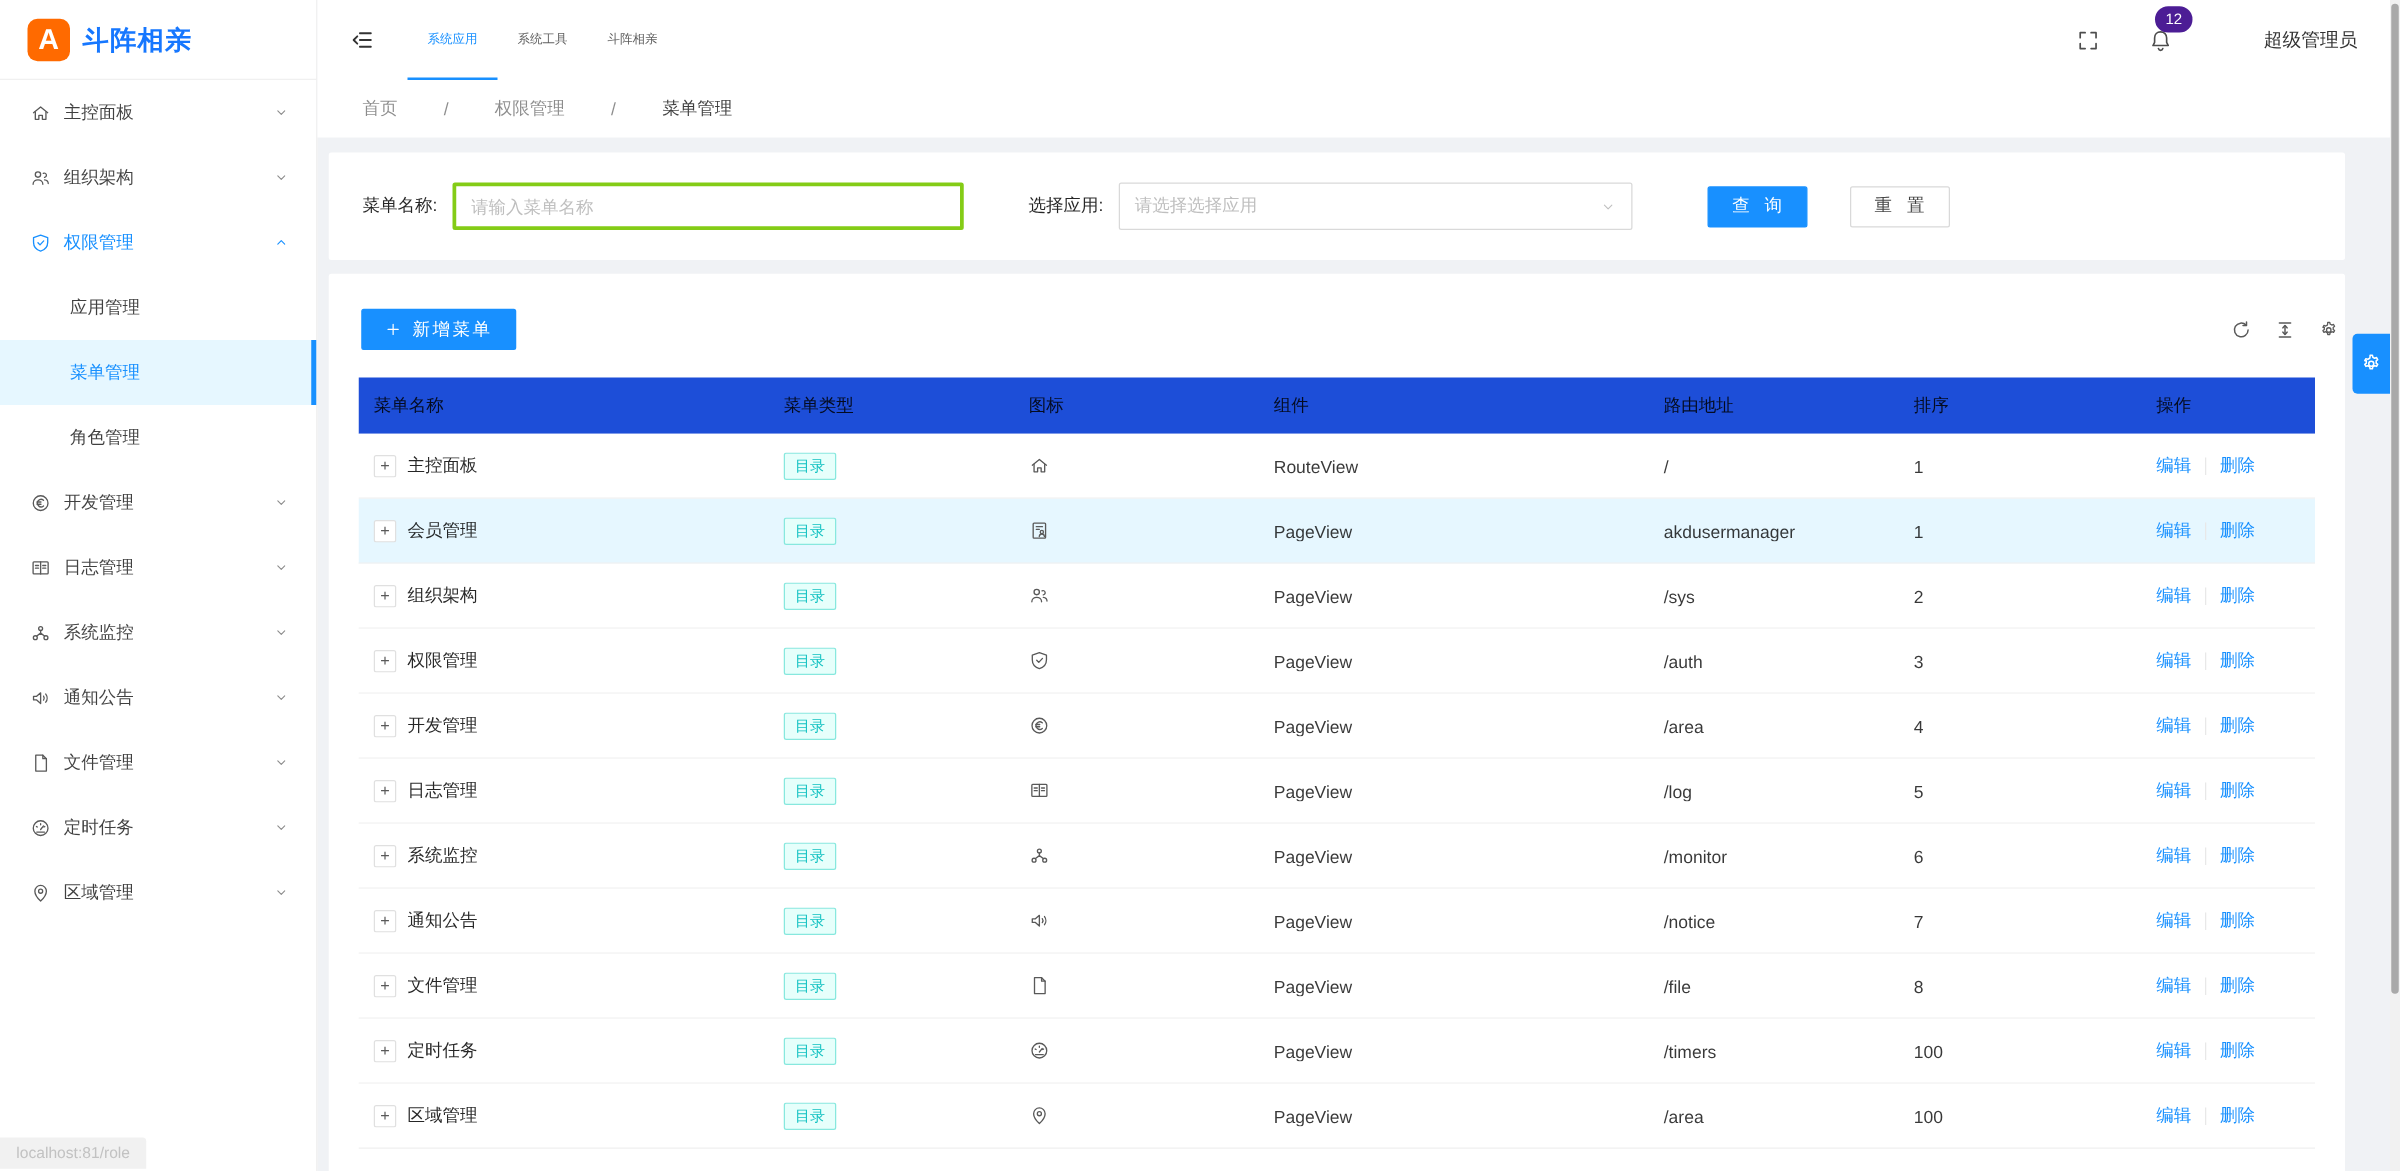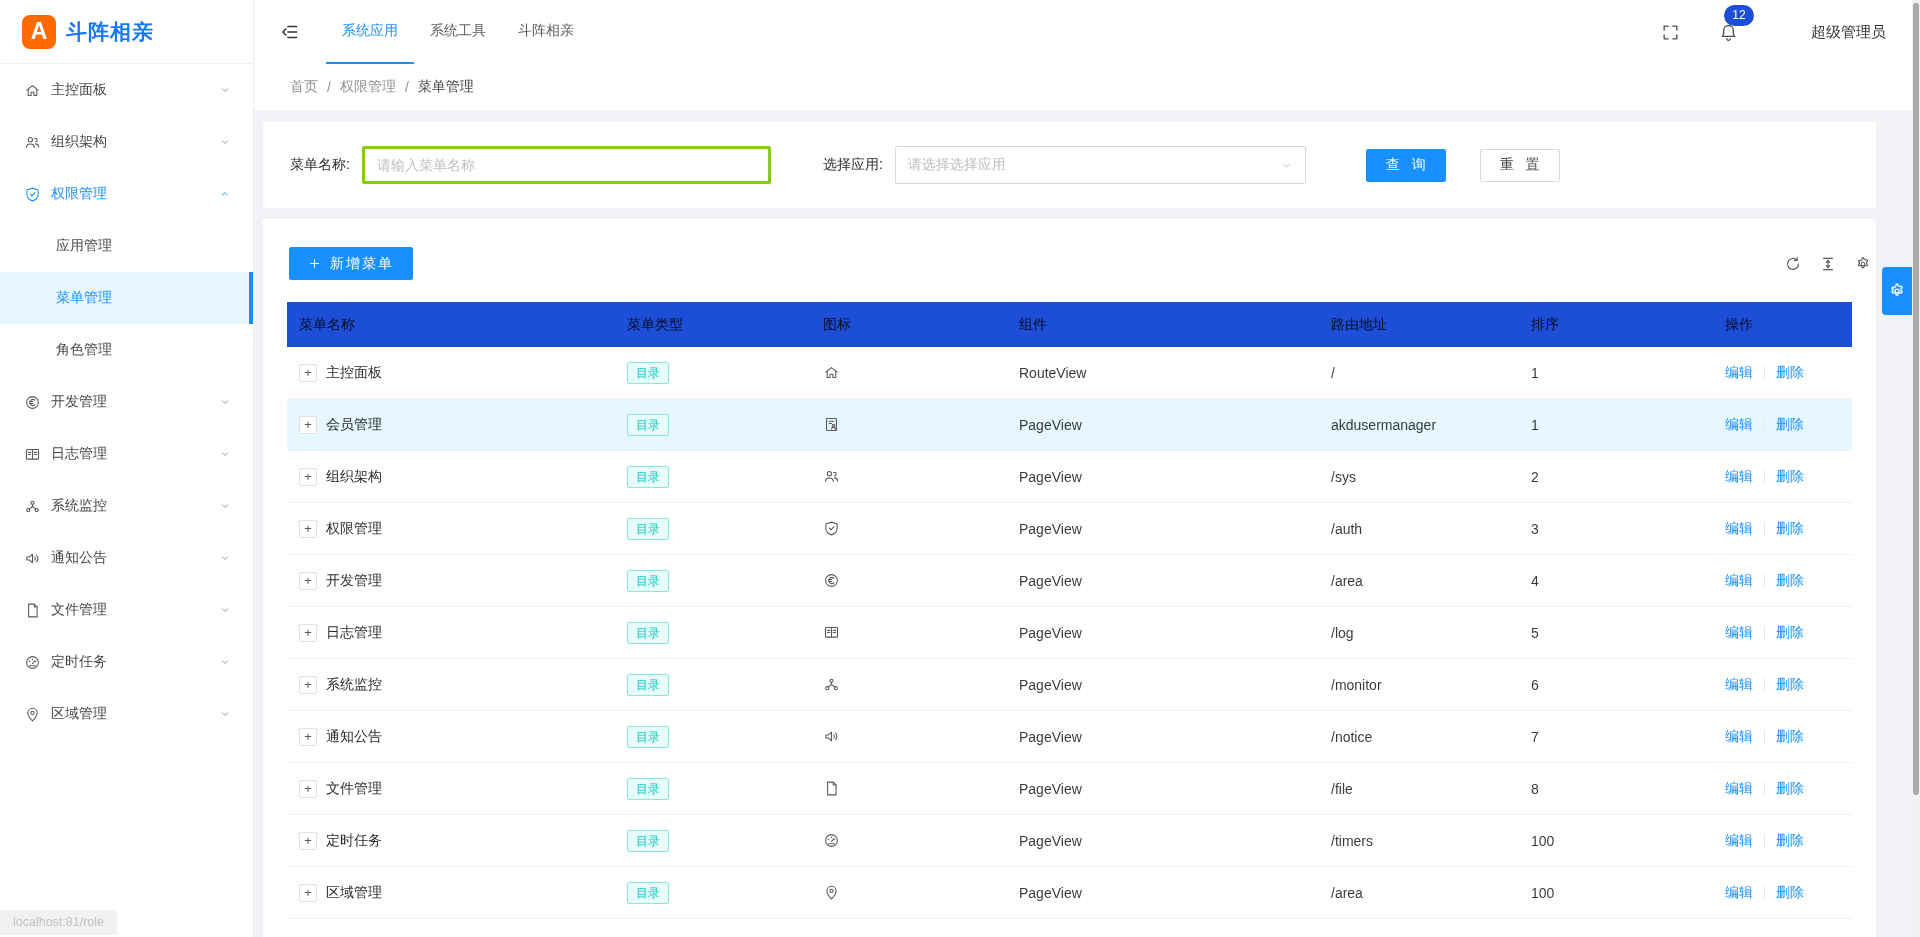--- a/index.html
+++ b/index.html
@@ -19,29 +19,29 @@
   .menu-item.parent-active, .menu-item.parent-active .mi-icon, .menu-item.parent-active .mi-chevron { color:#1890ff; }
   .submenu-item { height:52px; display:flex; align-items:center; padding-left:56px; color:rgba(0,0,0,.75); cursor:pointer; position:relative; }
   .submenu-item.active { background:#e6f7ff; color:#1890ff; }
   .submenu-item.active::after { content:""; position:absolute; right:0; top:0; width:4px; height:100%; background:#1890ff; }
 
   
   .main { flex:1; display:flex; flex-direction:column; min-width:0; }
   .topbar { height:64px; background:#fff; display:flex; align-items:center; padding:0 34px 0 26px; }
   .collapse-btn { width:20px; height:20px; color:#333; cursor:pointer; display:flex; margin-right:26px; }
   .tabs { display:flex; height:100%; }
-  .tab { height:100%; display:flex; align-items:center; padding:0 16px; font-size:14px; color:rgba(0,0,0,.65); cursor:pointer; border-bottom:2px solid transparent; }
+  .tab { height:100%; display:flex; align-items:center; padding:0 16px; font-size:10px; color:rgba(0,0,0,.65); cursor:pointer; border-bottom:2px solid transparent; }
   .tab.active { color:#1890ff; border-bottom-color:#1890ff; }
   .topbar-right { margin-left:auto; display:flex; align-items:center; }
   .fs-btn { width:19px; height:19px; color:#4d4d4d; cursor:pointer; display:flex; }
   .bell-wrap { position:relative; margin-left:38px; width:21px; height:23px; color:#4d4d4d; cursor:pointer; display:flex; }
-  .bell-badge { position:absolute; left:6px; top:-16px; min-width:30px; height:21px; background:#1d4ed8; color:#fff; font-size:12px; border-radius:11px; display:flex; align-items:center; justify-content:center; padding:0 7px; }
+  .bell-badge { position:absolute; left:6px; top:-16px; min-width:30px; height:21px; background:#4c1d95; color:#fff; font-size:12px; border-radius:11px; display:flex; align-items:center; justify-content:center; padding:0 7px; }
   .user-name { margin-left:72px; font-size:15px; color:#333; cursor:pointer; }
 
-  .breadcrumb { height:46px; background:#fff; display:flex; align-items:center; padding-left:36px; font-size:14px; }
+  .breadcrumb { height:46px; background:#fff; display:flex; align-items:center; padding-left:36px; font-size:14px;gap:28px; }
   .crumb { color:rgba(0,0,0,.45); cursor:pointer; }
   .crumb.current { color:rgba(0,0,0,.75); cursor:default; }
   .crumb-sep { color:rgba(0,0,0,.45); margin:0 9px; }
 
   
   .content { flex:1; padding:12px 44px 0 9px; overflow:hidden; }
   .card { background:#fff; border-radius:2px; }
   .filter-card { height:86px; display:flex; align-items:center; padding-left:27px; margin-bottom:11px; }
   .filter-item { display:flex; align-items:center; }
   .filter-label { font-size:14px; color:rgba(0,0,0,.85); margin-right:12px; white-space:nowrap; }

